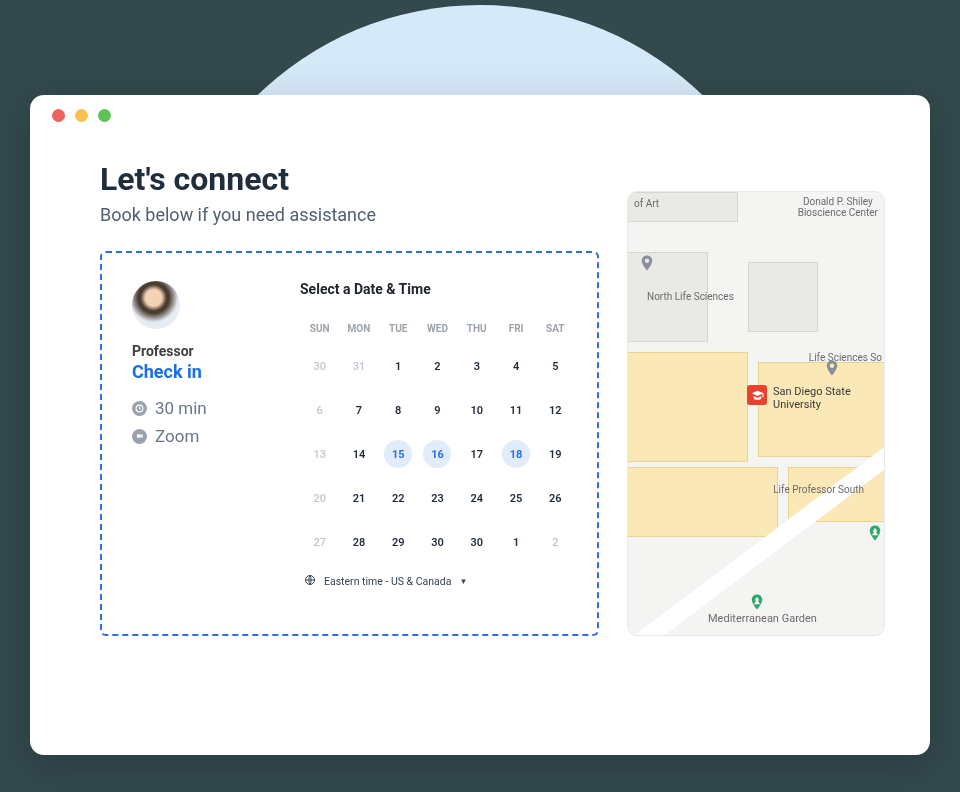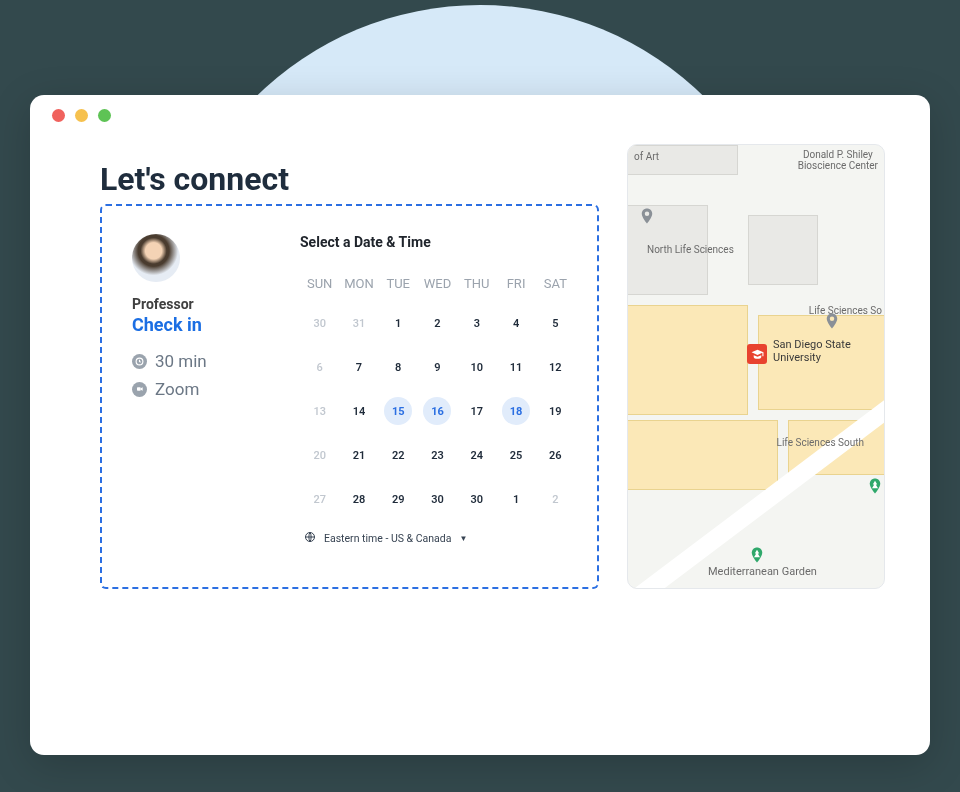--- a/index.html
+++ b/index.html
@@ -115,21 +115,21 @@
   .cal-arrow {
     width: 22px; height: 22px;
     display:flex; align-items:center; justify-content:center;
     color:#2b6fe2; cursor:pointer;
   }
   .cal-grid {
     display: grid;
     grid-template-columns: repeat(7, 1fr);
     text-align: center;
   }
-  .dow { font-size: 13px; color:#9ba3ad; font-weight:400; padding:6px 0 10px; }
+  .dow { font-size: 10px; color:#9ba3ad; font-weight:700; padding:6px 0 10px; }
   .day {
     font-size: 11px; padding: 8px 0;
     color: #1f2b3a; font-weight: 600;
     display:flex; align-items:center; justify-content:center;
     cursor:pointer;
   }
   .day.muted { color: #c1c7cf; font-weight:500; cursor:default; }
   .day span.pill {
     display:inline-flex; align-items:center; justify-content:center;
     width:28px; height:28px; border-radius:50%;
@@ -162,21 +162,21 @@
   .map-label {
     position:absolute; font-size: 10px; color:#6b6b6b; white-space:nowrap;
   }
   .map-pin {
     position:absolute; width:18px; height:22px;
   }
   .map-pin svg { width:100%; height:100%; }
   .university-badge {
     position:absolute;
     left:75px; top:193px;
-    display:flex; align-items:flex-end; gap:6px;
+    display:flex; align-items:flex-start; gap:6px;
     font-size:11px; color:#3a3a3a;padding-left:44px;
   }
   .uni-icon {
     width:20px; height:20px; background:#e8422f; border-radius:3px;
     display:flex; align-items:center; justify-content:center; color:#fff; font-size:11px;
   }
 </style>
 </head>
 <body>
 
@@ -184,20 +184,21 @@
 
 <div class="window">
   <div class="titlebar">
     <div class="dot red"></div>
     <div class="dot yellow"></div>
     <div class="dot green"></div>
   </div>
 
   <div class="content">
     <h1 class="page-title">Let's connect</h1>
+    <div class="page-subtitle">Book below if you need assistance</div>
 
     <div class="two-col">
       <div class="booking-card">
         <div class="booking-left">
           <div class="avatar"></div>
           <div class="host-label">Professor</div>
           <div class="event-name">Check in</div>
           <div class="detail-line">
             <span class="ico-circle">
               <svg viewBox="0 0 24 24" width="9" height="9" fill="none" stroke="#fff" stroke-width="3">
@@ -356,21 +357,21 @@
         <div class="map-block" style="left:130px; top:170px; width:135px; height:95px;"></div>
         <div class="map-block" style="left:160px; top:275px; width:100px; height:55px;"></div>
         <div class="map-block" style="left:-10px; top:275px; width:160px; height:70px;"></div>
         <div class="road diag"></div>
 
         <div class="map-label" style="left:6px; top:6px;">of Art</div>
         <div class="map-label" style="right:6px; top:4px; text-align:center; white-space:pre;">Donald P. Shiley
 Bioscience Center</div>
         <div class="map-label" style="left:19px; top:99px;">North Life Sciences</div>
         <div class="map-label" style="right:2px; top:160px;">Life Sciences So</div>
-        <div class="map-label" style="right:20px; top:292px;">Life Sciences South</div>
+        <div class="map-label" style="right:20px; top:292px;">Life Professor South</div>
         <div class="map-label" style="left:80px; bottom:10px; font-size:11px;">Mediterranean Garden</div>
 
         <div class="map-pin" style="left:10px; top:60px;">
           <svg viewBox="0 0 24 24" fill="#8a9097">
               <path d="M12 2C8 2 5 5 5 9c0 5 7 13 7 13s7-8 7-13c0-4-3-7-7-7zm0 10a3 3 0 110-6 3 3 0 010 6z"></path>
             </svg>
         </div>
         <div class="map-pin" style="left:195px; top:165px;">
           <svg viewBox="0 0 24 24" fill="#8a9097">
               <path d="M12 2C8 2 5 5 5 9c0 5 7 13 7 13s7-8 7-13c0-4-3-7-7-7zm0 10a3 3 0 110-6 3 3 0 010 6z"></path>

